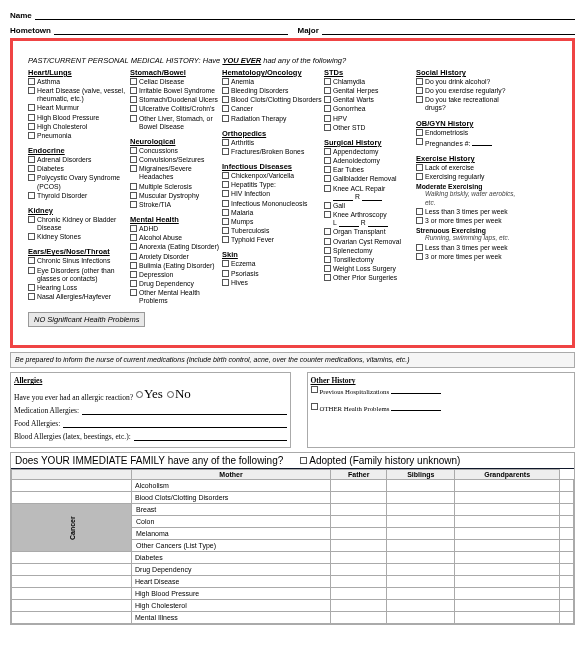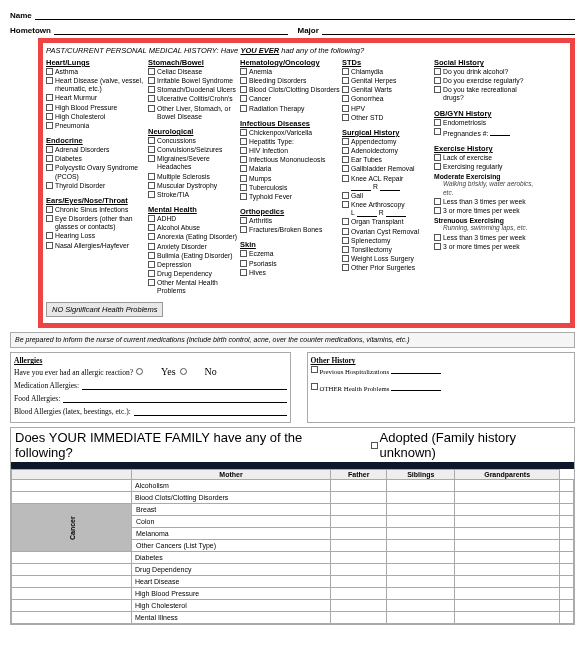--- a/index.html
+++ b/index.html
@@ -26,24 +26,23 @@
       flex: 1;
     }
     .header-field label { font-size: 8px; white-space: nowrap; }
     .underline {
       border-bottom: 1px solid #000;
       flex: 1;
       min-width: 40px;
       height: 12px;
     }
     .past-history-box {
-      border: 5px solid #ef4444;
-      padding: 3px;
+      border: 3px solid #ef4444;
+      padding: 15px;
       margin-bottom: 4px;
-      margin-left: 28px;
     }
     .past-history-label {
       font-size: 7.5px;
       font-style: italic;
       margin-bottom: 3px;
     }
     .past-history-label u { font-weight: bold; }
     .columns-grid {
       display: grid;
       grid-template-columns: 100px 90px 100px 90px 105px;
@@ -104,36 +103,36 @@
     .allergy-row {
       display: flex;
       align-items: flex-end;
       gap: 3px;
       margin-bottom: 3px;
       font-size: 7.5px;
     }
     .allergy-row label { white-space: nowrap; }
     .allergy-row .underline { height: 10px; }
     .radio-group { display: flex; gap: 4px; align-items: center; }
-    .radio-item { display: flex; align-items: center; gap: 18px; font-size: 10px; }
+    .radio-item { display: flex; align-items: center; gap: 1px; font-size: 13px; }
     .radio-circle {
       width: 7px; height: 7px; border: 1px solid #555; border-radius: 50%;
       display: inline-block; flex-shrink: 0;
     }
     .family-history-box {
       border: 1px solid #aaa;
       margin-bottom: 4px;
     }
     .family-header {
       display: flex;
       align-items: center;
       gap: 17px;
       padding: 2px 4px;
-      border-bottom: 7px solid #0f172a;
-      font-size: 13px;
+      border-bottom: 1px solid #0f172a;
+      font-size: 10px;
     }
     .family-header .adopted { display: flex; align-items: center; gap: 2px; }
     .family-table { width: 100%; border-collapse: collapse; font-size: 7px; }
     .family-table th, .family-table td {
       border: 1px solid #aaa;
       padding: 1px 3px;
       text-align: center;
     }
     .family-table th { background: #eee; font-size: 7px; }
     .family-table td:first-child { text-align: left; }
@@ -209,20 +208,31 @@
         <div class="check-item">
             <span class="check-box"></span>
             <span>Polycystic Ovary Syndrome (PCOS)</span>
           </div>
         <div class="check-item">
             <span class="check-box"></span>
             <span>Thyroid Disorder</span>
           </div>
       </div>
       <div class="subsection">
+        <div class="subsection-title">Kidney</div>
+        <div class="check-item">
+            <span class="check-box"></span>
+            <span>Chronic Kidney or Bladder Disease</span>
+          </div>
+        <div class="check-item">
+            <span class="check-box"></span>
+            <span>Kidney Stones</span>
+          </div>
+      </div>
+      <div class="subsection">
         <div class="subsection-title">Ears/Eyes/Nose/Throat</div>
         <div class="check-item">
             <span class="check-box"></span>
             <span>Chronic Sinus Infections</span>
           </div>
         <div class="check-item">
             <span class="check-box"></span>
             <span>Eye Disorders (other than glasses or contacts)</span>
           </div>
         <div class="check-item">
@@ -339,20 +349,31 @@
             <span class="check-box"></span>
             <span>Blood Clots/Clotting Disorders</span>
           </div>
         <div class="check-item">
             <span class="check-box"></span>
             <span>Cancer</span>
           </div>
         <div class="check-item">
             <span class="check-box"></span>
             <span>Radiation Therapy</span>
+          </div>
+      </div>
+      <div class="subsection">
+        <div class="subsection-title">Orthopedics</div>
+        <div class="check-item">
+            <span class="check-box"></span>
+            <span>Arthritis</span>
+          </div>
+        <div class="check-item">
+            <span class="check-box"></span>
+            <span>Fractures/Broken Bones</span>
           </div>
       </div>
       <div class="subsection">
         <div class="subsection-title">Infectious Diseases</div>
         <div class="check-item">
             <span class="check-box"></span>
             <span>Chickenpox/Varicella</span>
           </div>
         <div class="check-item">
             <span class="check-box"></span>
@@ -374,31 +395,20 @@
             <span class="check-box"></span>
             <span>Mumps</span>
           </div>
         <div class="check-item">
             <span class="check-box"></span>
             <span>Tuberculosis</span>
           </div>
         <div class="check-item">
             <span class="check-box"></span>
             <span>Typhoid Fever</span>
-          </div>
-      </div>
-      <div class="subsection">
-        <div class="subsection-title">Orthopedics</div>
-        <div class="check-item">
-            <span class="check-box"></span>
-            <span>Arthritis</span>
-          </div>
-        <div class="check-item">
-            <span class="check-box"></span>
-            <span>Fractures/Broken Bones</span>
           </div>
       </div>
       <div class="subsection">
         <div class="subsection-title">Skin</div>
         <div class="check-item">
             <span class="check-box"></span>
             <span>Eczema</span>
           </div>
         <div class="check-item">
             <span class="check-box"></span>

